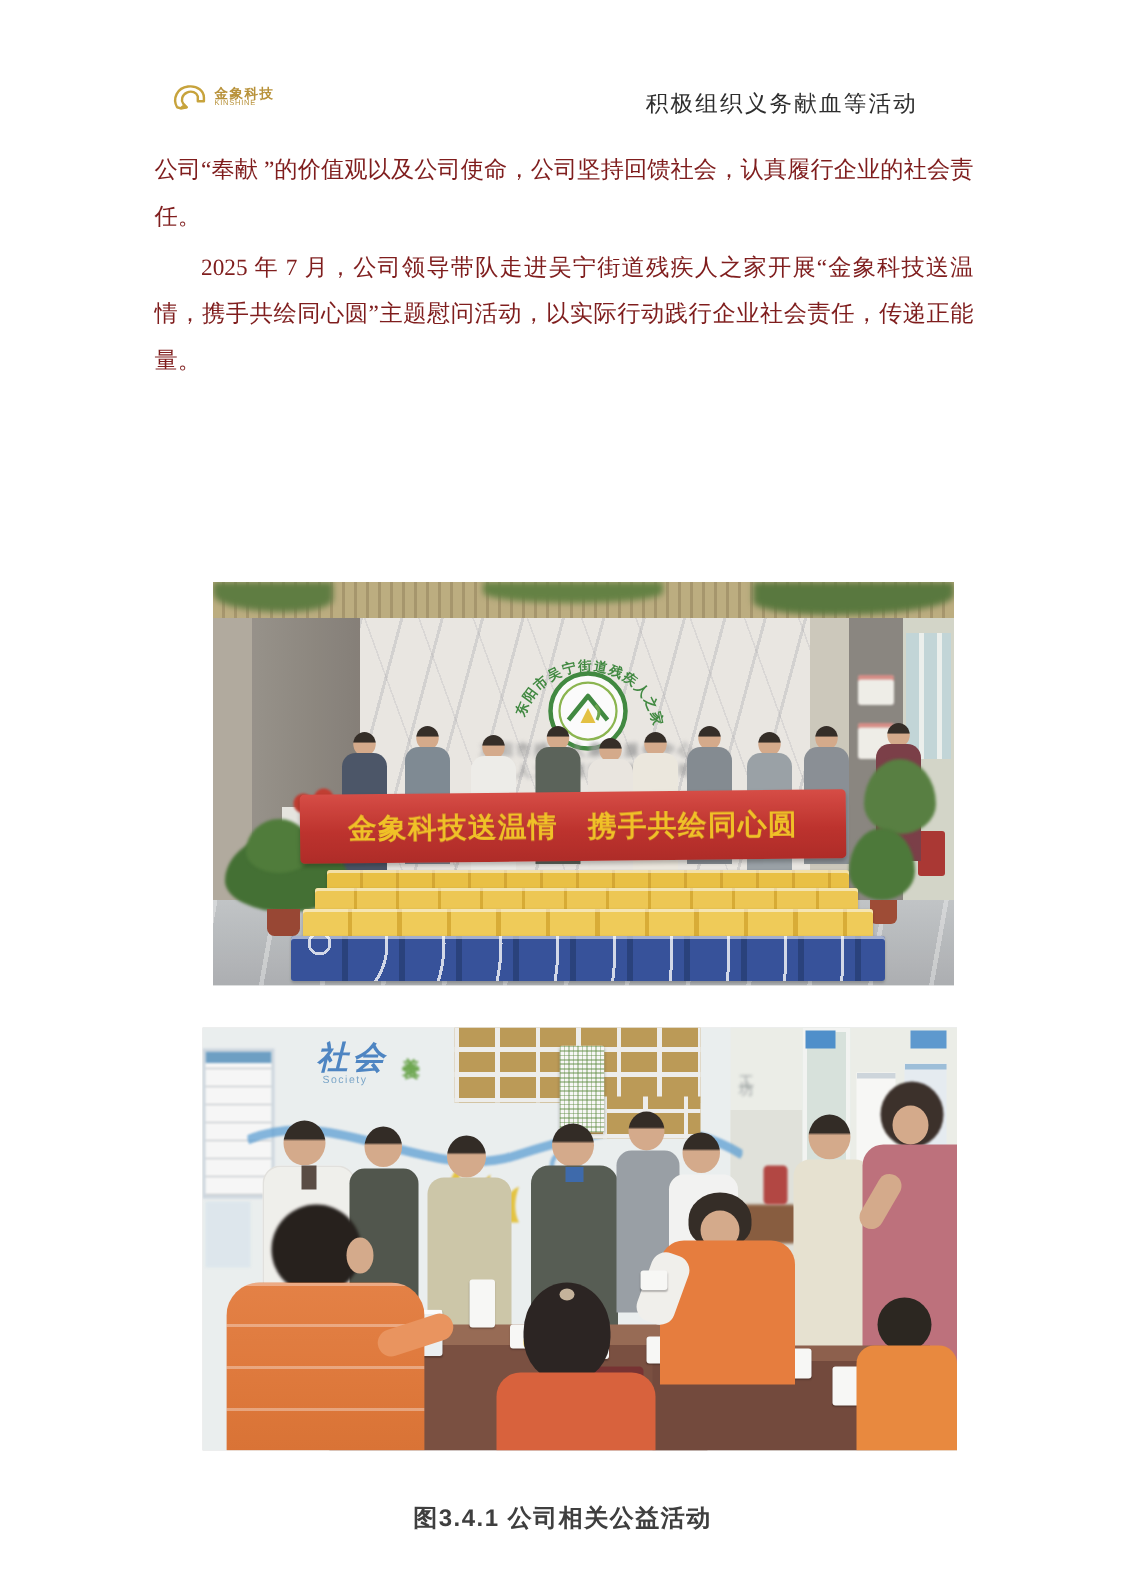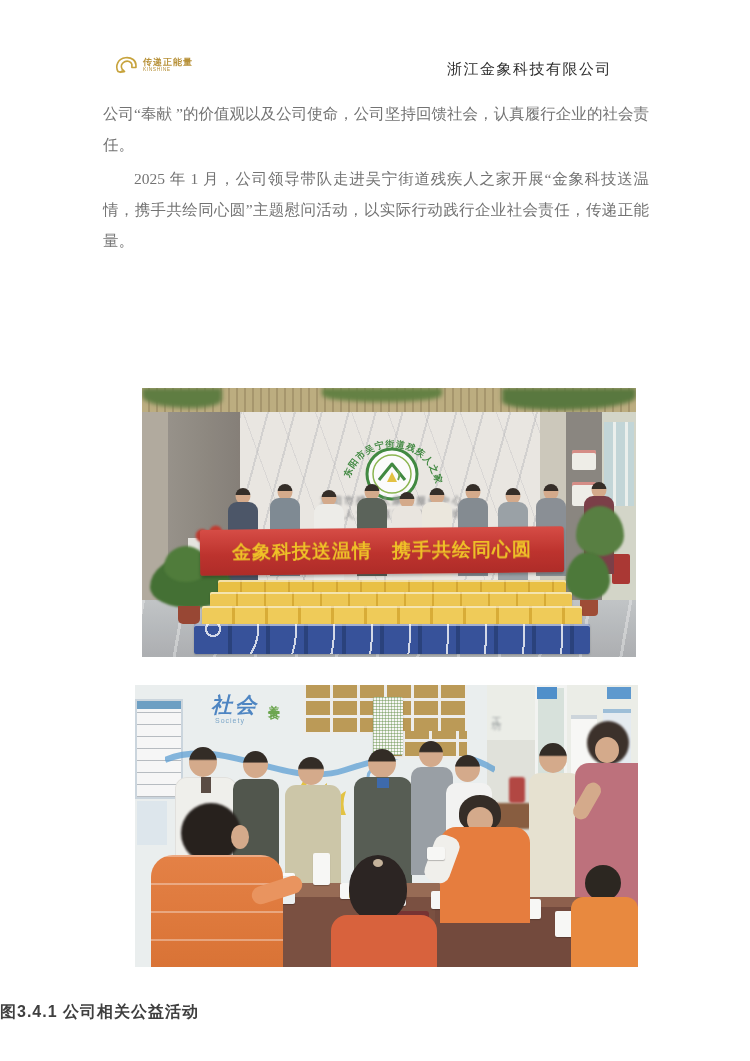--- a/index.html
+++ b/index.html
@@ -9,21 +9,21 @@
   
   .logo{position:absolute;left:114px;top:50px;width:90px;height:30px;display:flex;align-items:center;gap:3px;}
   .logo-mark{width:26px;height:24px;}
   .logo-text{display:flex;flex-direction:column;line-height:1;}
   .logo-cn{font-size:9px;color:#b8923a;font-family:"Liberation Sans","DejaVu Sans",sans-serif;font-weight:bold;letter-spacing:1px;filter:blur(.4px);}
   .logo-en{font-size:5px;color:#b8923a;font-family:"Liberation Sans","DejaVu Sans",sans-serif;letter-spacing:.5px;filter:blur(.3px);}
   .company-name{position:absolute;right:138px;top:60px;font-size:15px;color:#2e2e2e;letter-spacing:1.5px;filter:blur(.2px);}
 
   
   .bodytext{position:absolute;left:103px;top:98px;width:546px;font-size:15.5px;line-height:31px;
-            text-align:justify;color:#737373;filter:blur(.2px);}
+            text-align:justify;color:#7f1d1d;filter:blur(.2px);}
   .para{margin:0 0 3px 0;text-indent:2em;}
   .para.noindent{text-indent:0;}
 
   
   .photo{position:absolute;overflow:hidden;background:#ddd;}
   .photo .inner{position:absolute;inset:0;filter:saturate(.95) contrast(.97) blur(.3px);}
   .abs{position:absolute;}
 
   
   .std{position:absolute;top:100px;width:34px;height:92px;}
@@ -49,44 +49,44 @@
     font-size:21px;letter-spacing:3px;filter:blur(.5px);}
   .p2-en{font-family:"Liberation Sans","DejaVu Sans",sans-serif;font-size:7px;color:#7aa8cc;letter-spacing:1px;filter:blur(.4px);}
   .p2-green{font-family:"Liberation Sans","DejaVu Sans",sans-serif;font-weight:bold;color:#6aa84a;
     font-size:12px;writing-mode:vertical-rl;letter-spacing:2px;filter:blur(.6px);}
   .p2-side{font-family:"Liberation Sans","DejaVu Sans",sans-serif;color:#9aa0a0;font-size:10px;
     writing-mode:vertical-rl;letter-spacing:3px;filter:blur(.9px);}
   .head{position:absolute;border-radius:50%;background:linear-gradient(180deg,#312923 40%,#d9ab89 46%);}
   .cup{position:absolute;background:#fbfbf9;border-radius:2px;box-shadow:0 1px 1px rgba(0,0,0,.25);}
 
   
-  .caption{position:absolute;left:0;top:1002px;width:750px;
+  .caption{position:absolute;left:0;top:1002px;width:750px;text-align:center;
     font-family:"Liberation Sans","DejaVu Sans",sans-serif;font-weight:bold;
     font-size:16px;color:#3f3f3f;letter-spacing:1px;filter:blur(.3px);}
 </style>
 </head>
 <body>
 
 <div id="page">
 
   <div class="logo">
     <svg class="logo-mark" viewBox="0 0 32 28">
       <path d="M5 22 C1 15,5 6,14 5 C22 4,27 9,27 14 L27 17 L22 17 L22 13 C21 10,17 8,13 10 C9 12,8 16,10 19 L13 22 L8 23 Z" fill="none" stroke="#c7a33c" stroke-width="2" stroke-linejoin="round"></path>
       <path d="M6 23 L10 20 L13 23 Z" fill="#c7a33c"></path>
     </svg>
     <div class="logo-text">
-      <div class="logo-cn">传递正能量</div>
+      <div class="logo-cn">金象科技</div>
       <div class="logo-en">KINSHINE</div>
     </div>
   </div>
-  <div class="company-name">浙江金象科技有限公司</div>
+  <div class="company-name">积极组织义务献血等活动</div>
 
   <div class="bodytext">
     <p class="para noindent">公司“奉献 ”的价值观以及公司使命，公司坚持回馈社会，认真履行企业的社会责任。</p>
-    <p class="para">2025 年 1 月，公司领导带队走进吴宁街道残疾人之家开展“金象科技送温情，携手共绘同心圆”主题慰问活动，以实际行动践行企业社会责任，传递正能量。</p>
+    <p class="para">2025 年 7 月，公司领导带队走进吴宁街道残疾人之家开展“金象科技送温情，携手共绘同心圆”主题慰问活动，以实际行动践行企业社会责任，传递正能量。</p>
   </div>
 
   <figure class="photo" style="left:142px;top:388px;width:494px;height:269px;margin:0;">
     <div class="inner">
 
       <div class="abs" style="left:0;top:0;width:494px;height:24px;background:repeating-linear-gradient(90deg,#bfae7e 0 6px,#a8976a 6px 8px);"></div>
       <div class="abs" style="left:0;top:0;width:80px;height:20px;background:#5d7d3e;border-radius:0 0 40% 60%;filter:blur(2px);"></div>
       <div class="abs" style="left:180px;top:0;width:120px;height:14px;background:#62823f;border-radius:0 0 50% 50%;filter:blur(2px);"></div>
       <div class="abs" style="left:360px;top:0;width:134px;height:22px;background:#57783a;border-radius:0 0 60% 40%;filter:blur(2px);"></div>
 

